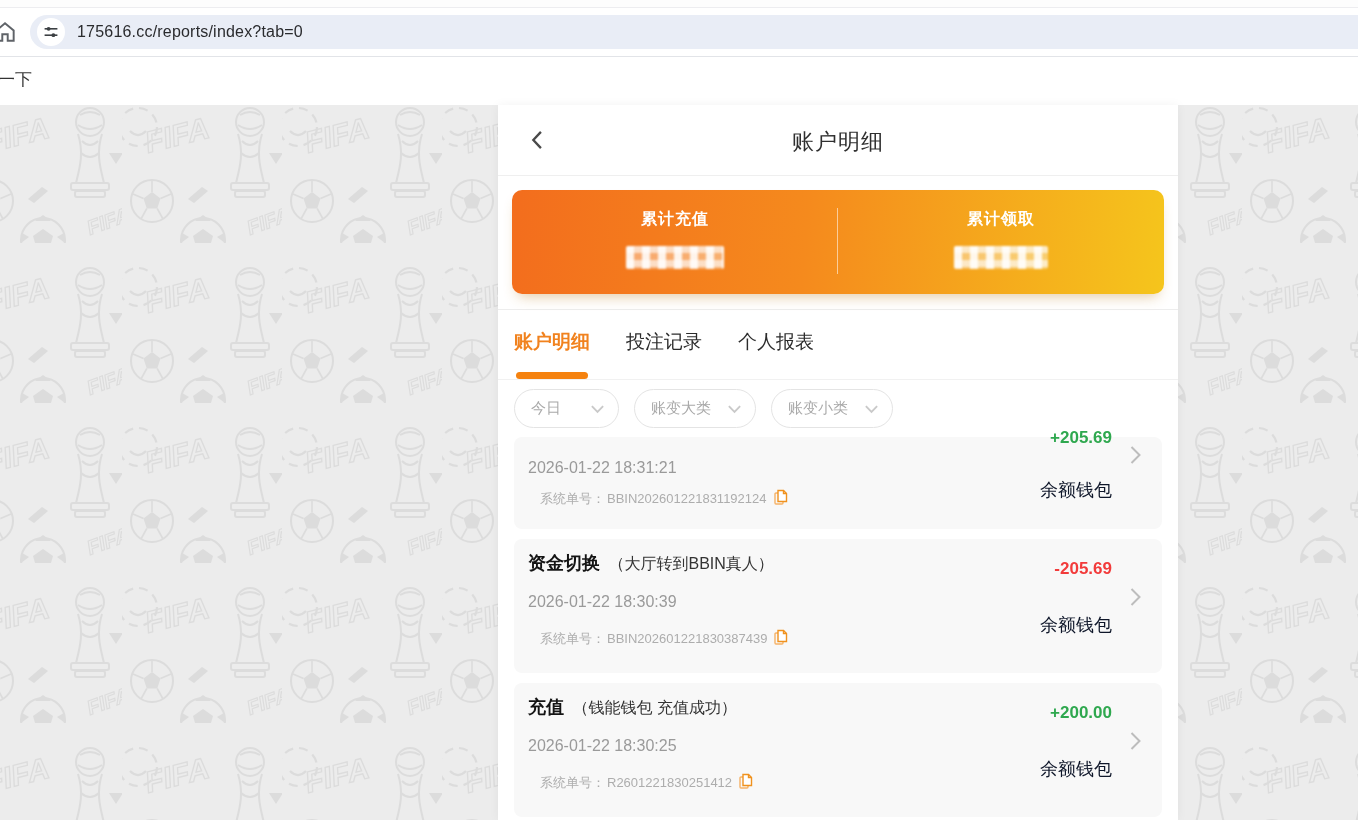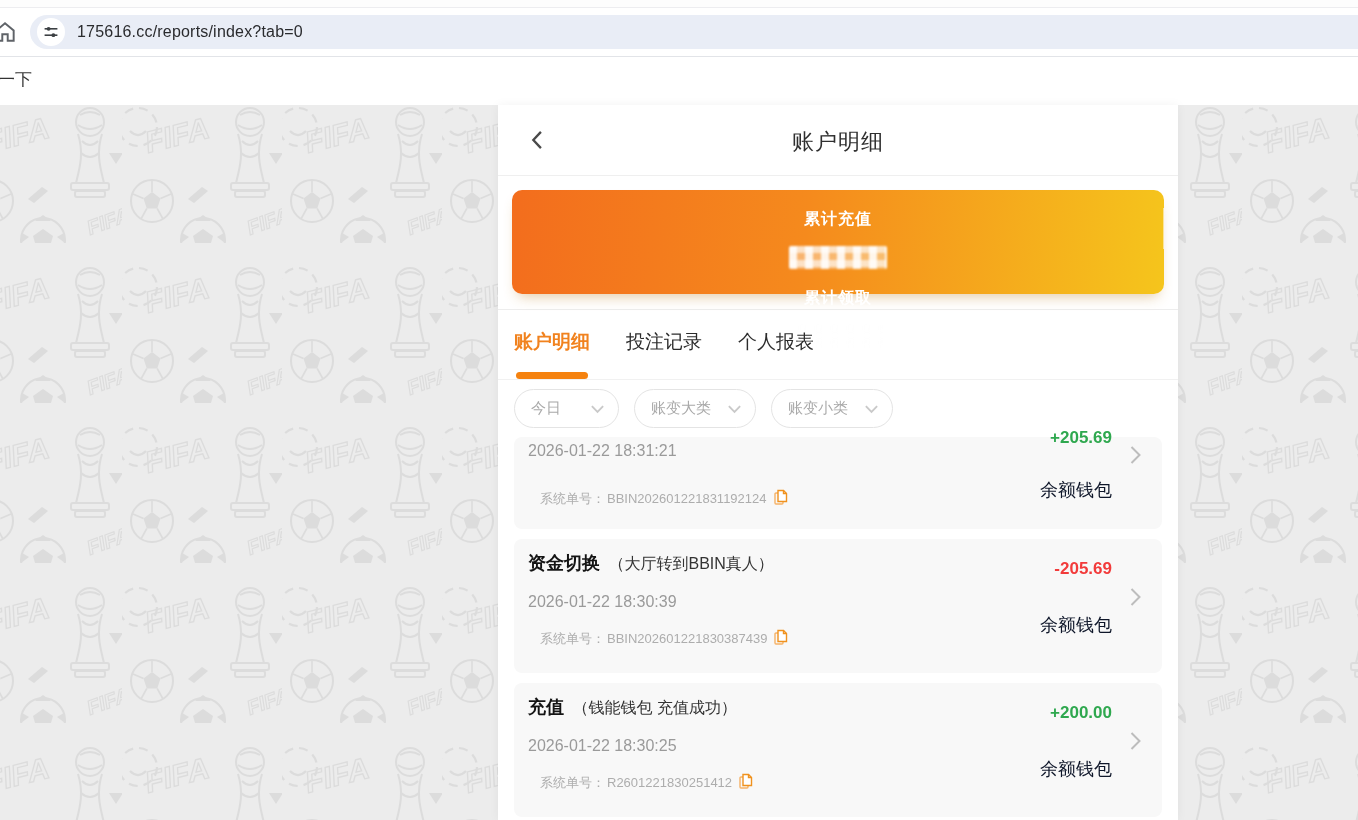--- a/index.html
+++ b/index.html
@@ -24,21 +24,21 @@
 
   
   .panel { position:absolute; left:498px; top:48px; width:680px; height:715px; background:#fff; box-shadow:0 0 10px rgba(0,0,0,.05); }
 
   .panel-header { position:relative; height:71px; border-bottom:1px solid #efefef; }
   .back-btn { position:absolute; left:26px; top:21px; width:28px; height:28px; color:#4a4a4a; cursor:pointer; }
   .panel-title { position:absolute; left:0; right:0; top:22px; text-align:center; font-size:22px; color:#2f2f2f; font-weight:500; letter-spacing:1px; }
 
   .summary-card { position:relative; margin:14px 14px 0; height:104px; border-radius:10px;
     background:linear-gradient(95deg,#f36d1d 0%,#f58a1d 45%,#f5c51c 100%);
-    box-shadow:0 8px 14px -6px rgba(190,130,40,.45); display:flex;flex-direction:column; }
+    box-shadow:0 8px 14px -6px rgba(190,130,40,.45); display:flex; }
   .sum-col { flex:1; position:relative; text-align:center; }
   .sum-col:not(:last-child)::after { content:""; position:absolute; right:0; top:18px; bottom:20px; width:1px; background:rgba(255,255,255,.55); }
   .sum-label { margin-top:19px; font-size:16px; font-weight:700; color:#fff; letter-spacing:1px; }
   .mosaic { margin:16px auto 0; height:23px; border-radius:2px; filter:blur(1.3px);
     background-image:repeating-linear-gradient(90deg, rgba(255,255,255,.9) 0 8px, rgba(255,255,255,.28) 8px 16px),
                      repeating-linear-gradient(180deg, rgba(255,255,255,.65) 0 7px, rgba(255,255,255,.12) 7px 14px); }
 
   .sec-div { height:1px; background:#ededed; margin-top:15px; }
 
   .tabswrap { position:relative; display:flex; gap:36px; padding:18px 16px 24px; border-bottom:1px solid #f1f1f1; }
@@ -61,21 +61,21 @@
   .it-sub { font-size:16px; color:#333; margin-left:4px; }
   .it-date { position:absolute; left:14px; font-size:16px; color:#9a9a9a; }
   .it-order { position:absolute; left:26px; font-size:13px; color:#adadad; white-space:nowrap; display:flex; align-items:center; }
   .it-order .num { margin-left:2px; }
   .copy-ic { margin-left:7px; cursor:pointer; display:inline-block; }
   .it-amt { position:absolute; right:50px; font-size:17px; font-weight:600; }
   .amt-credit { color:#2fa84f; } .amt-debit { color:#f23b3b; }
   .it-wallet { position:absolute; right:50px; font-size:18px; color:#0f172a;margin-left:44px; }
   .chev-r { position:absolute; right:20px; color:#bdbdbd; cursor:pointer; }
 
-  .i1-amt { top:-9px; } .i1-chev { top:8px; } .i1-date { top:5px; } .i1-wallet { top:41px; } .i1-order { top:52px; } .if-amt { top:20px; } .if-date { top:54px; } .if-chev { top:48px; } .if-wallet { top:74px; } .if-order { top:90px; }
+  .i1-amt { top:-9px; } .i1-chev { top:8px; } .i1-date { top:22px; } .i1-wallet { top:41px; } .i1-order { top:52px; } .if-amt { top:20px; } .if-date { top:54px; } .if-chev { top:48px; } .if-wallet { top:74px; } .if-order { top:90px; }
 </style>
 </head>
 <body>
 
 <div class="tabstrip"></div>
 <div class="toolbar">
   <div class="home-icon">
     <svg width="26" height="26" viewBox="0 0 24 24" fill="none" stroke="currentColor" stroke-width="1.8">
       <path d="M4 10.5 L12 4 L20 10.5 V20 H14.5 V14 H9.5 V20 H4 Z"></path>
     </svg>

